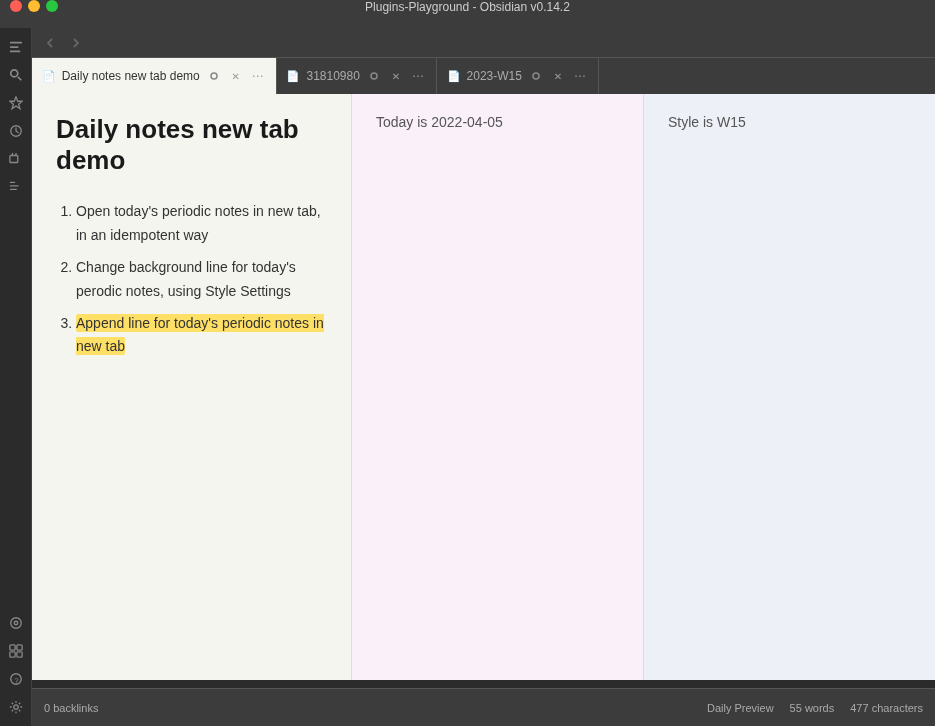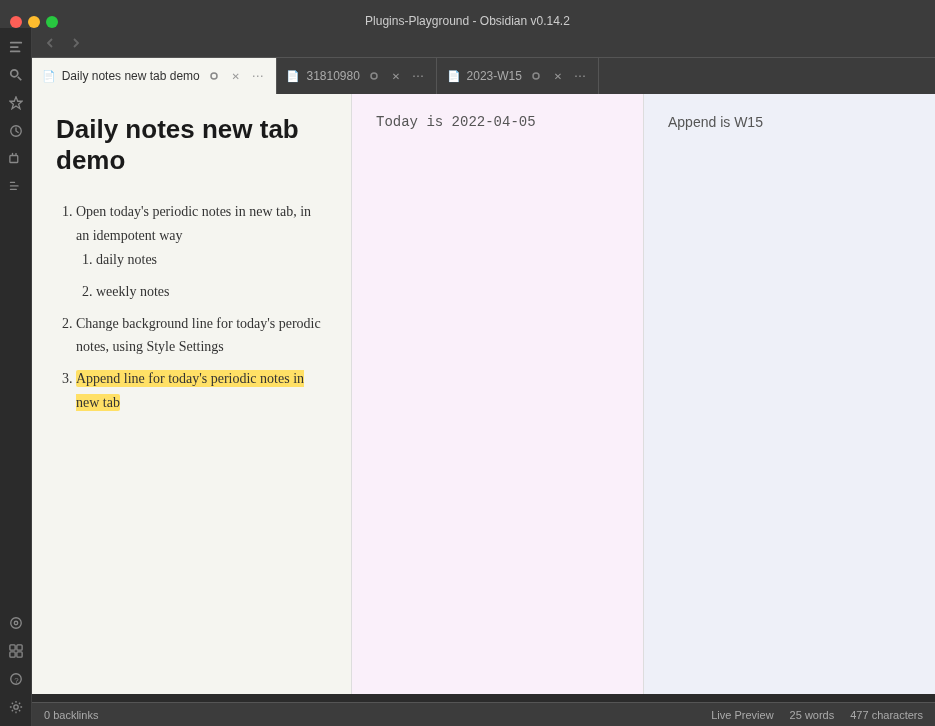--- a/index.html
+++ b/index.html
@@ -12,21 +12,21 @@
       overflow: hidden;
       display: flex;
       flex-direction: column;
     }
 
     
     .title-bar {
       height: 28px;
       background: #3c3c3c;
       display: flex;
-      align-items: flex-end;
+      align-items: flex-start;
       justify-content: center;
       flex-shrink: 0;
       position: relative;
     }
 
     .title-bar-title {
       font-size: 12px;
       color: #ccc;
     }
 
@@ -214,21 +214,20 @@
     }
 
     .note-body {
       font-size: 14px;
       color: #333;
       line-height: 1.7;
     }
 
     ol {
       padding-left: 20px;
-      font-family: Liberation Serif, serif;
     }
 
     ol > li {
       margin-bottom: 8px;
     }
 
     .highlighted {
       background: #ffe066;
       color: #333;
       border-radius: 2px;
@@ -236,21 +235,21 @@
     }
 
     .panel-text {
       font-size: 14px;
       color: #555;
       padding: 20px 24px;
     }
 
     
     .status-bar {
-      height: 24px;
+      height: 38px;
       background: #3c3c3c;
       display: flex;
       align-items: center;
       padding: 0 12px;
       flex-shrink: 0;
       border-top: 1px solid #555;
       margin-top: 8px;
     }
 
     .status-bar-right {
@@ -434,53 +433,49 @@
 
     <div class="panels">
 
       <div class="panel panel-left">
         <div class="panel-content">
           <h1 class="note-title">Daily notes new tab demo</h1>
           <div class="note-body">
             <ol>
               <li>
                 <span>Open today's periodic notes in new tab, in an idempotent way</span>
-                <ol>
-                  <li><span>daily notes</span></li>
-                  <li><span>weekly notes</span></li>
-                </ol>
               </li>
               <li>
                 <span>Change background line for today's perodic notes, using Style Settings</span>
               </li>
               <li>
                 <span class="highlighted">Append line for today's periodic notes in new tab</span>
               </li>
             </ol>
           </div>
         </div>
       </div>
 
       <div class="panel panel-center">
         <div class="panel-content">
-          <p class="panel-text" style="padding:0;font-family:Liberation Mono, monospace;">Today is 2022-04-05</p>
+          <p class="panel-text" style="padding:0;">Today is 2022-04-05</p>
         </div>
       </div>
 
       <div class="panel panel-right">
         <div class="panel-content">
-          <p class="panel-text" style="padding:0;">Append is W15</p>
+          <p class="panel-text" style="padding:0;">Style is W15</p>
         </div>
       </div>
 
     </div>
 
     <div class="status-bar">
       <span class="status-backlinks">0 backlinks</span>
       <div class="status-bar-right">
-        <span class="status-item">Live Preview</span>
-        <span class="status-item">25 words</span>
+        <span class="status-item">Daily Preview</span>
+        <span class="status-item">55 words</span>
         <span class="status-item">477 characters</span>
       </div>
     </div>
 
   </div>
 </div>
 
 </body></html>

